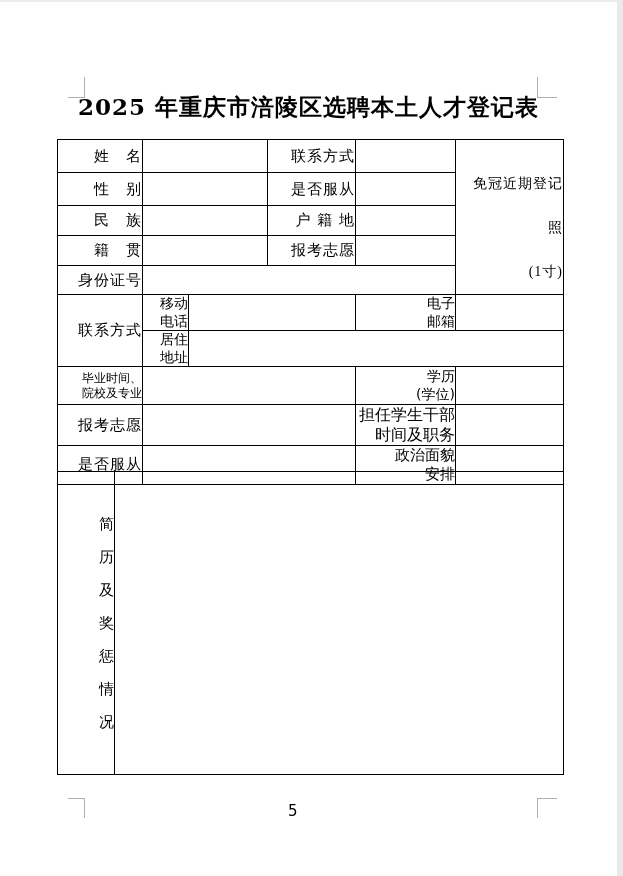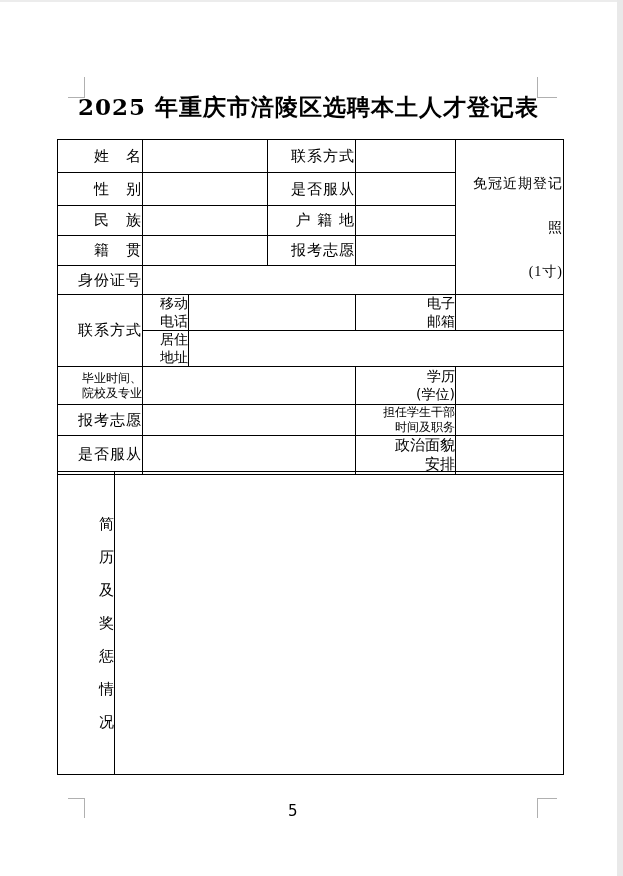--- a/index.html
+++ b/index.html
@@ -18,21 +18,21 @@
     font-family:"DejaVu Serif","Liberation Serif",serif;font-weight:bold;
     font-size:23px;letter-spacing:1px;margin:0;
   }
   table{border-collapse:collapse;table-layout:fixed;position:absolute;left:57px;}
   table.t1{top:137px;width:506px;}
   table.t2{top:469px;width:506px;height:303px;}
   td{border:1.5px solid #000;padding:0;text-align:right;vertical-align:middle;
      font-size:15px;line-height:1.25;overflow:hidden;margin-left:40px;}
   .lbl{letter-spacing:1px;}
   .sub{font-size:14px;letter-spacing:0;}
-  .small{font-size:12px;letter-spacing:0;}
+  .small{font-size:16px;letter-spacing:0;}
   .pre{white-space:pre-line;}
   .photo{vertical-align:top;font-size:14px;letter-spacing:1px;}
   .photo div{line-height:44px;font-family:Liberation Serif, serif;}
   .photo div:first-child{margin-top:22px;}
   .resume-lbl div{line-height:33px;font-size:15px;}
   .pagenum{position:absolute;left:288px;top:800px;font-size:15px;}
 </style>
 </head>
 <body>
 

